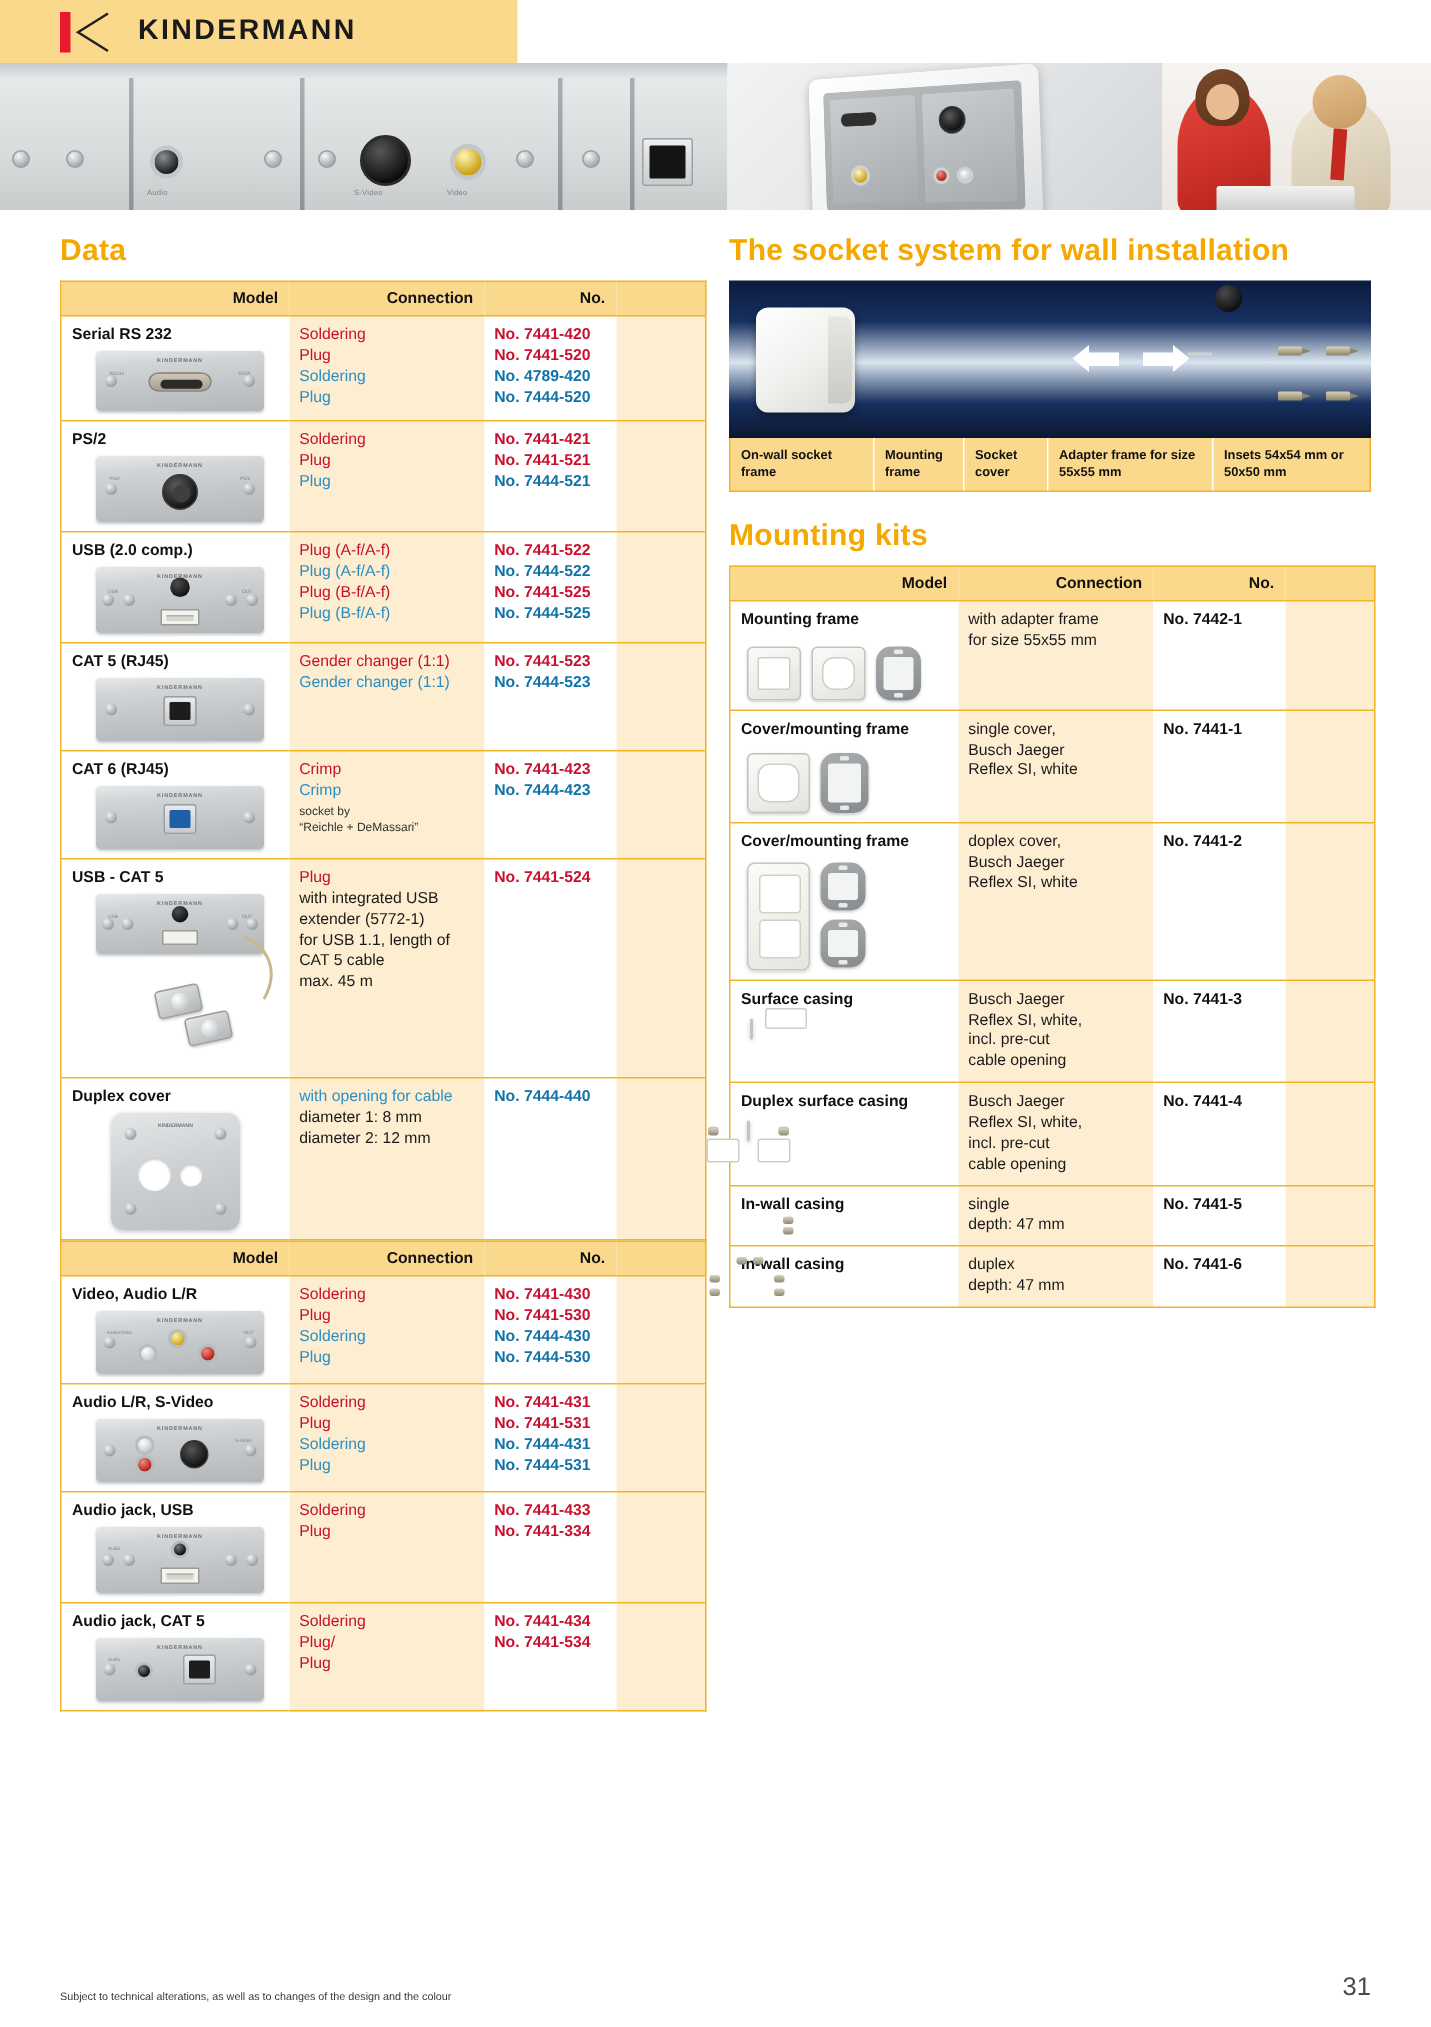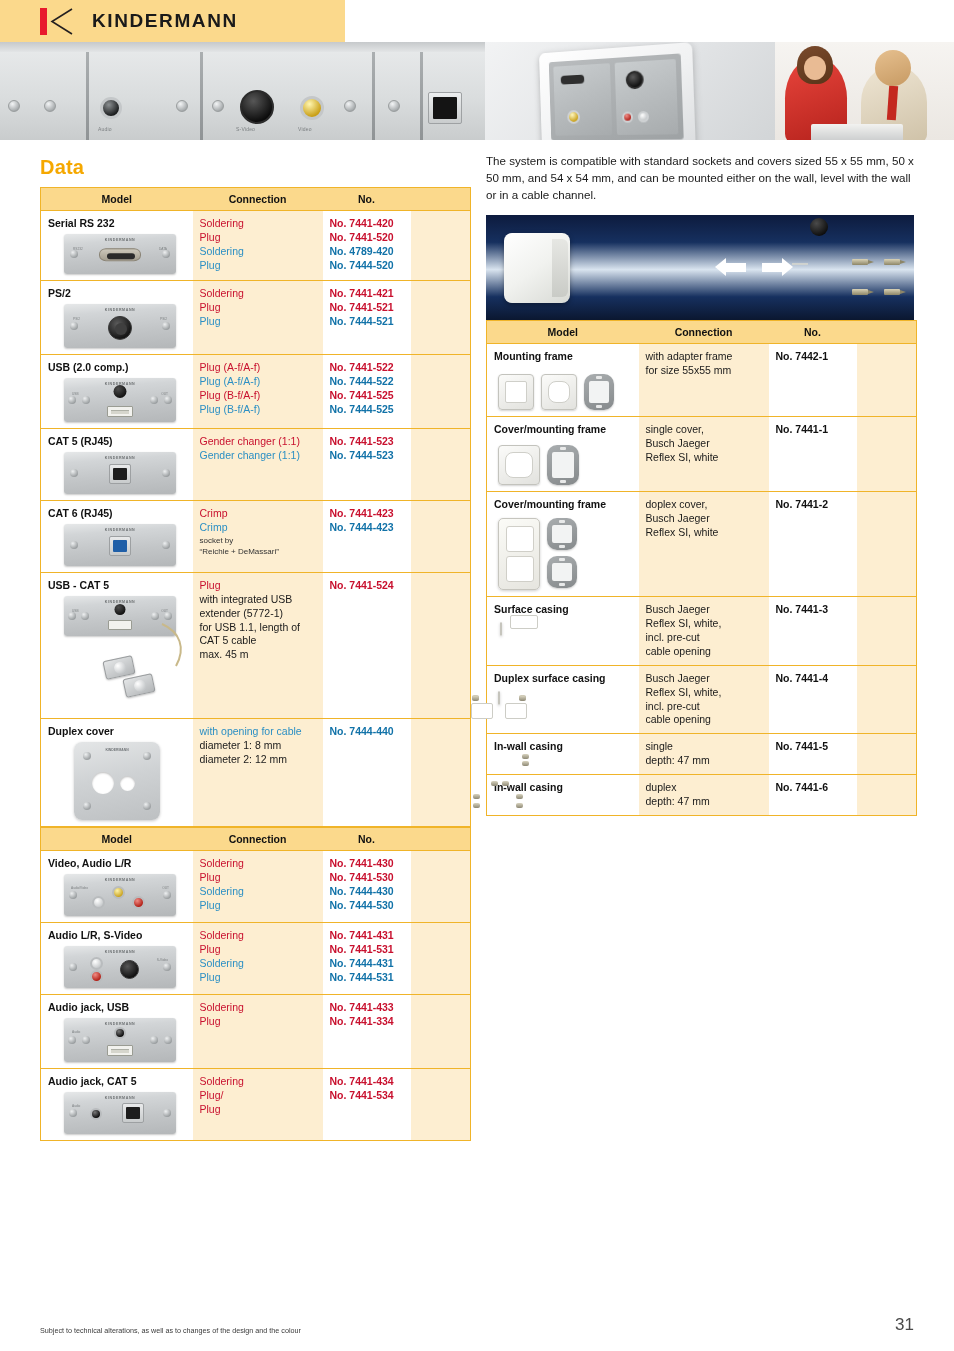--- a/index.html
+++ b/index.html
@@ -88,21 +88,21 @@
   }
 
   
   table.cat {
     width: 100%; border-collapse: collapse;
     border: 1px solid #f0b429;
     table-layout: fixed;
   }
   table.cat th {
     background: #fbd98c; color: #111; font-size: 10.5px; font-weight: bold;
-    text-align: center; padding: 5px 7px; border: none;
+    text-align: right; padding: 5px 7px; border: none;
     height: 22px; vertical-align: middle;
   }
   table.cat td {
     border-top: 1px solid #f0b429;
     vertical-align: top; padding: 6px 7px; font-size: 10.5px;
   }
   .c-model { width: 152px; background:#ffffff; }
   .c-conn  { width: 130px; background:#fdeed1; }
   .c-no    { width: 88px;  background:#ffffff; }
   .c-pad   { width: 60px;  background:#fdeed1; }
@@ -793,41 +793,49 @@
               <span class="no-line no-red">No. 7441-534</span>
             </td>
             <td class="c-pad"></td>
           </tr>
         </tbody>
     </table>
   </div>
 
   <div class="col-right">
 
-    <p class="intro-text">The system is compatible with standard sockets and covers sized 55 x 55 mm, 50 x 50 mm, and 54 x 54 mm, and can be mounted either on the wall, level with the wall or in a cable channel.</p>
+    <h2 class="section">The socket system for wall installation</h2>
 
     <div class="diagram">
       <span class="d-item d-box" style="left:18px;top:18px">
           <span class="side"></span>
         </span>
       <span class="d-item d-oval-frame" style="left:106px;top:22px"><i></i></span>
       <span class="d-item d-cover" style="left:158px;top:18px"><i></i></span>
       <span class="d-item d-adapter" style="left:232px;top:25px"><i></i></span>
       <span class="d-item d-adapter" style="left:268px;top:27px"><i></i></span>
       <span class="d-arrow left" style="left:240px;top:48px;width:20px"></span>
       <span class="d-arrow right" style="left:276px;top:48px;width:20px"></span>
       <span class="d-item d-insert" style="left:318px;top:26px"><i></i><b></b></span>
       <span style="position:absolute;left:306px;top:48px;width:16px;height:2px;background:#cfd2cf"></span>
       <span class="d-screw" style="left:366px;top:44px"></span>
       <span class="d-screw" style="left:366px;top:74px"></span>
       <span class="d-screw" style="left:398px;top:44px"></span>
       <span class="d-screw" style="left:398px;top:74px"></span>
     </div>
 
-
+    <div class="dia-captions">
+      <div class="dia-cap" style="width:96px">On-wall socket frame</div>
+      <div class="dia-cap" style="width:60px">Mounting frame</div>
+      <div class="dia-cap" style="width:56px">Socket cover</div>
+      <div class="dia-cap" style="width:110px">Adapter frame for size 55x55 mm</div>
+      <div class="dia-cap" style="flex:1">Insets 54x54 mm or 50x50 mm</div>
+    </div>
+
+    <h2 class="section" style="margin-top:18px">Mounting kits</h2>
 
     <table class="cat">
       <thead>
         <tr>
           <th class="c-model">Model</th>
           <th class="c-conn">Connection</th>
           <th class="c-no">No.</th>
           <th class="c-pad"></th>
         </tr>
       </thead>

